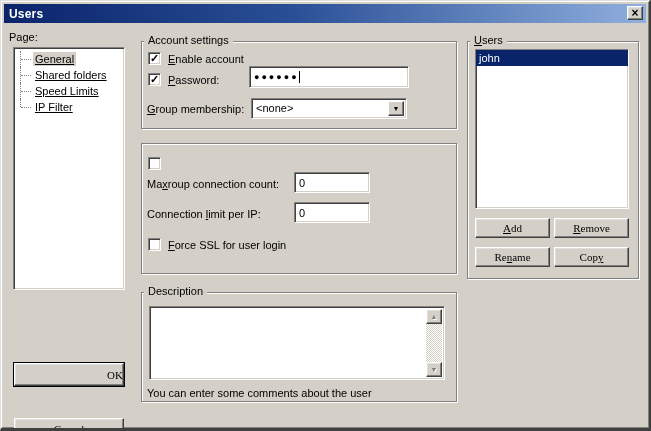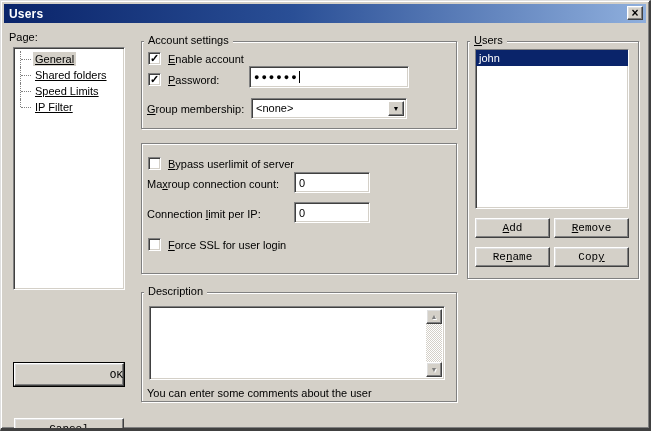--- a/index.html
+++ b/index.html
@@ -37,21 +37,21 @@
     position:absolute;border:1px solid #808080;
     box-shadow:1px 1px 0 #fff, inset 1px 1px 0 #fff;
   }
   .group-title{position:absolute;top:-8px;left:2px;background:#d4d0c8;padding:0 4px;white-space:nowrap;}
   
   .btn{
     position:absolute;background:#d4d0c8;
     border:1px solid;border-color:#fff #404040 #404040 #fff;
     box-shadow:inset -1px -1px 0 #808080, inset 1px 1px 0 #dfdfdf;
     display:flex;align-items:center;justify-content:center;
-    font-family:Liberation Mono, monospace;font-size:11px;cursor:default;white-space:nowrap;
+    font-family:Liberation Serif, serif;font-size:11px;cursor:default;white-space:nowrap;
   }
   .btn.default{box-shadow:0 0 0 1px #000, inset -1px -1px 0 #808080, inset 1px 1px 0 #dfdfdf;justify-content:flex-end;}
   
   .checkbox{
     position:absolute;width:13px;height:13px;background:#fff;
     border:1px solid;border-color:#808080 #fff #fff #808080;
     box-shadow:inset 1px 1px 0 #404040, inset -1px -1px 0 #d4d0c8;
     display:flex;align-items:center;justify-content:center;
     font-size:11px;font-weight:bold;line-height:9px;padding-bottom:1px;
   }
@@ -147,21 +147,20 @@
   <div class="label" style="left:146px;top:102px;"><span></span><u>G</u><span>roup membership:</span></div>
   <div class="sunken" style="left:250px;top:97px;width:156px;height:21px;">
     <div class="combo-text">&lt;none&gt;</div>
     <div class="combo-arrow">
       <span>▼</span>
     </div>
   </div>
 
   <div class="groupbox" style="left:140px;top:142px;width:316px;height:131px;"></div>
   <div class="checkbox" style="left:147px;top:156px;"></div>
-  <div class="label" style="left:167px;top:157px;"><span></span><u>B</u><span>ypass userlimit of server</span></div>
 
   <div class="label" style="left:146px;top:177px;"><span>Ma</span><u>x</u><span>roup connection count:</span></div>
   <div class="sunken" style="left:293px;top:171px;width:76px;height:21px;">
     <div class="field-text">0</div>
   </div>
 
   <div class="label" style="left:146px;top:207px;"><span>Connection </span><u>l</u><span>imit per IP:</span></div>
   <div class="sunken" style="left:293px;top:201px;width:76px;height:21px;">
     <div class="field-text">0</div>
   </div>

